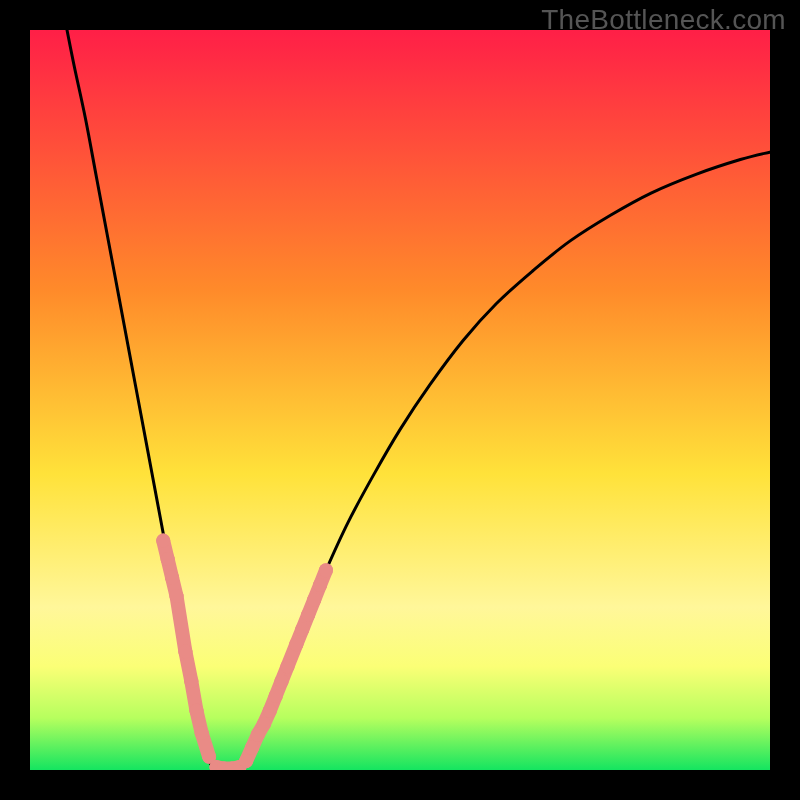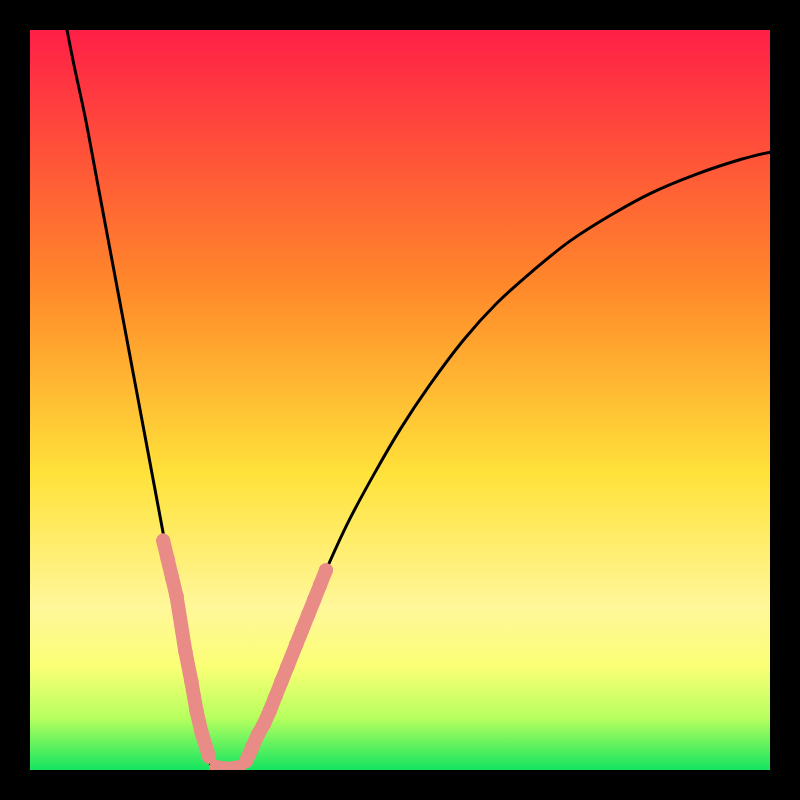--- a/index.html
+++ b/index.html
@@ -107,13 +107,14 @@
           <circle cx="257.52" cy="636.4" r="7" fill="#e98b86"></circle>
           <circle cx="266.4" cy="614.2" r="7" fill="#e98b86"></circle>
           <circle cx="272.32" cy="599.4" r="7" fill="#e98b86"></circle>
           <circle cx="278.24" cy="584.6" r="7" fill="#e98b86"></circle>
           <circle cx="284.16" cy="569.8" r="7" fill="#e98b86"></circle>
           <circle cx="290.08" cy="555" r="7" fill="#e98b86"></circle>
           <circle cx="296" cy="540.2" r="7" fill="#e98b86"></circle>
         </g>
       </svg>
   </div>
+  <div class="watermark">TheBottleneck.com</div>
 </div>
 
 </body></html>

